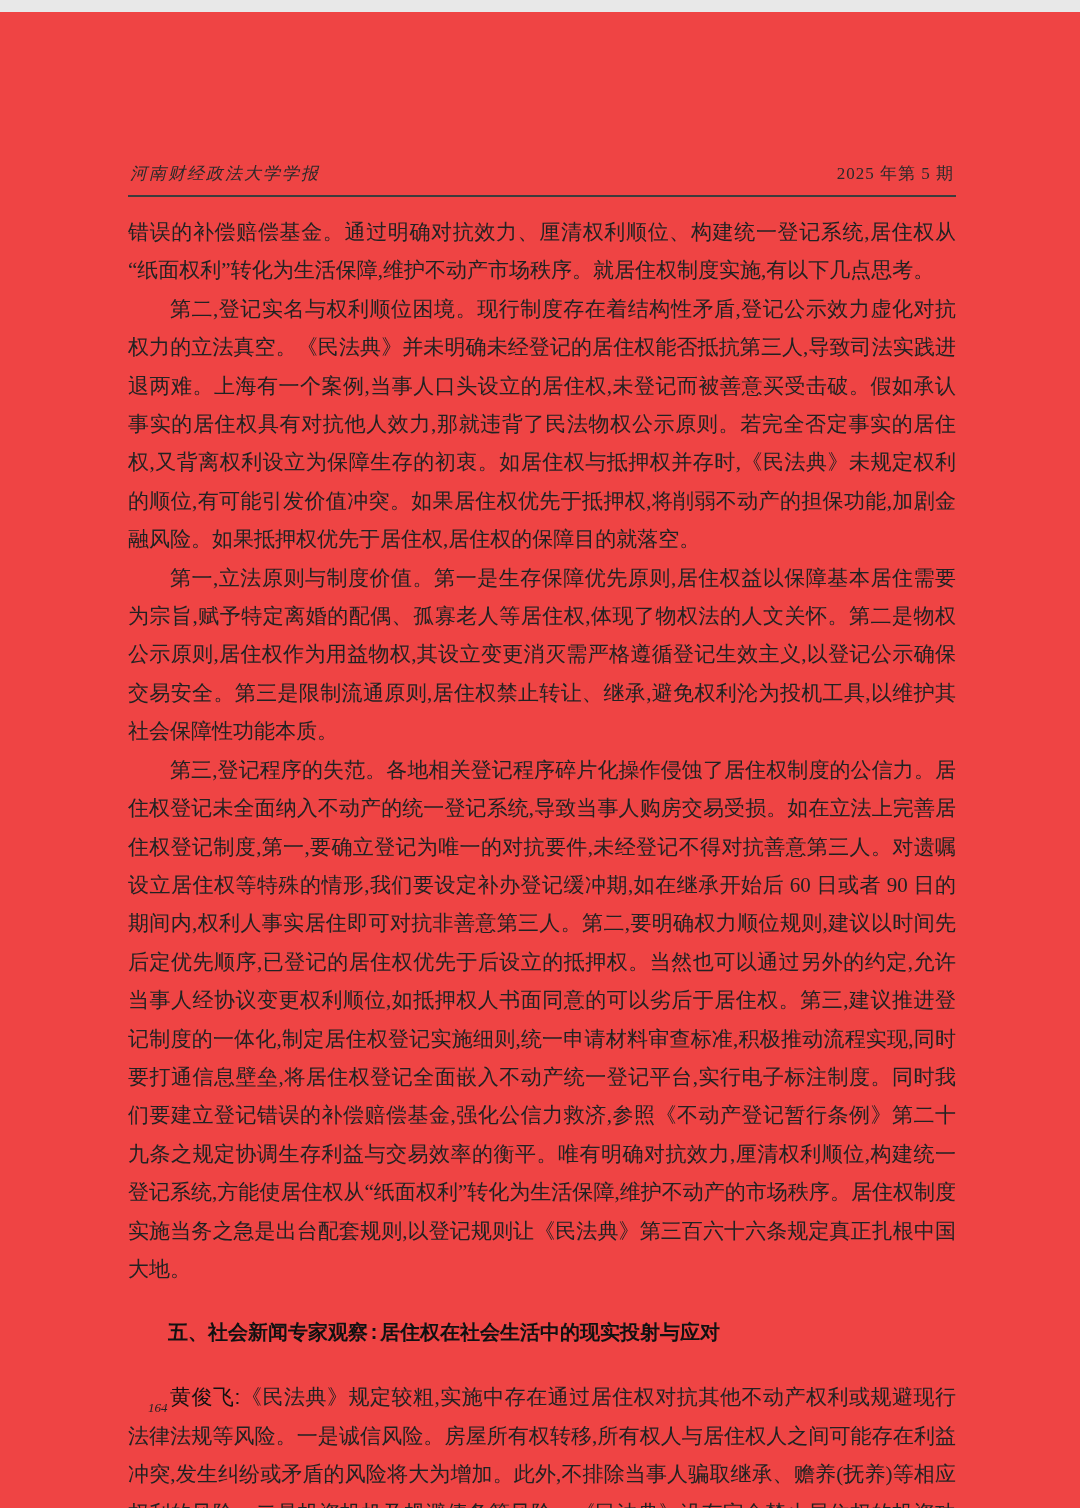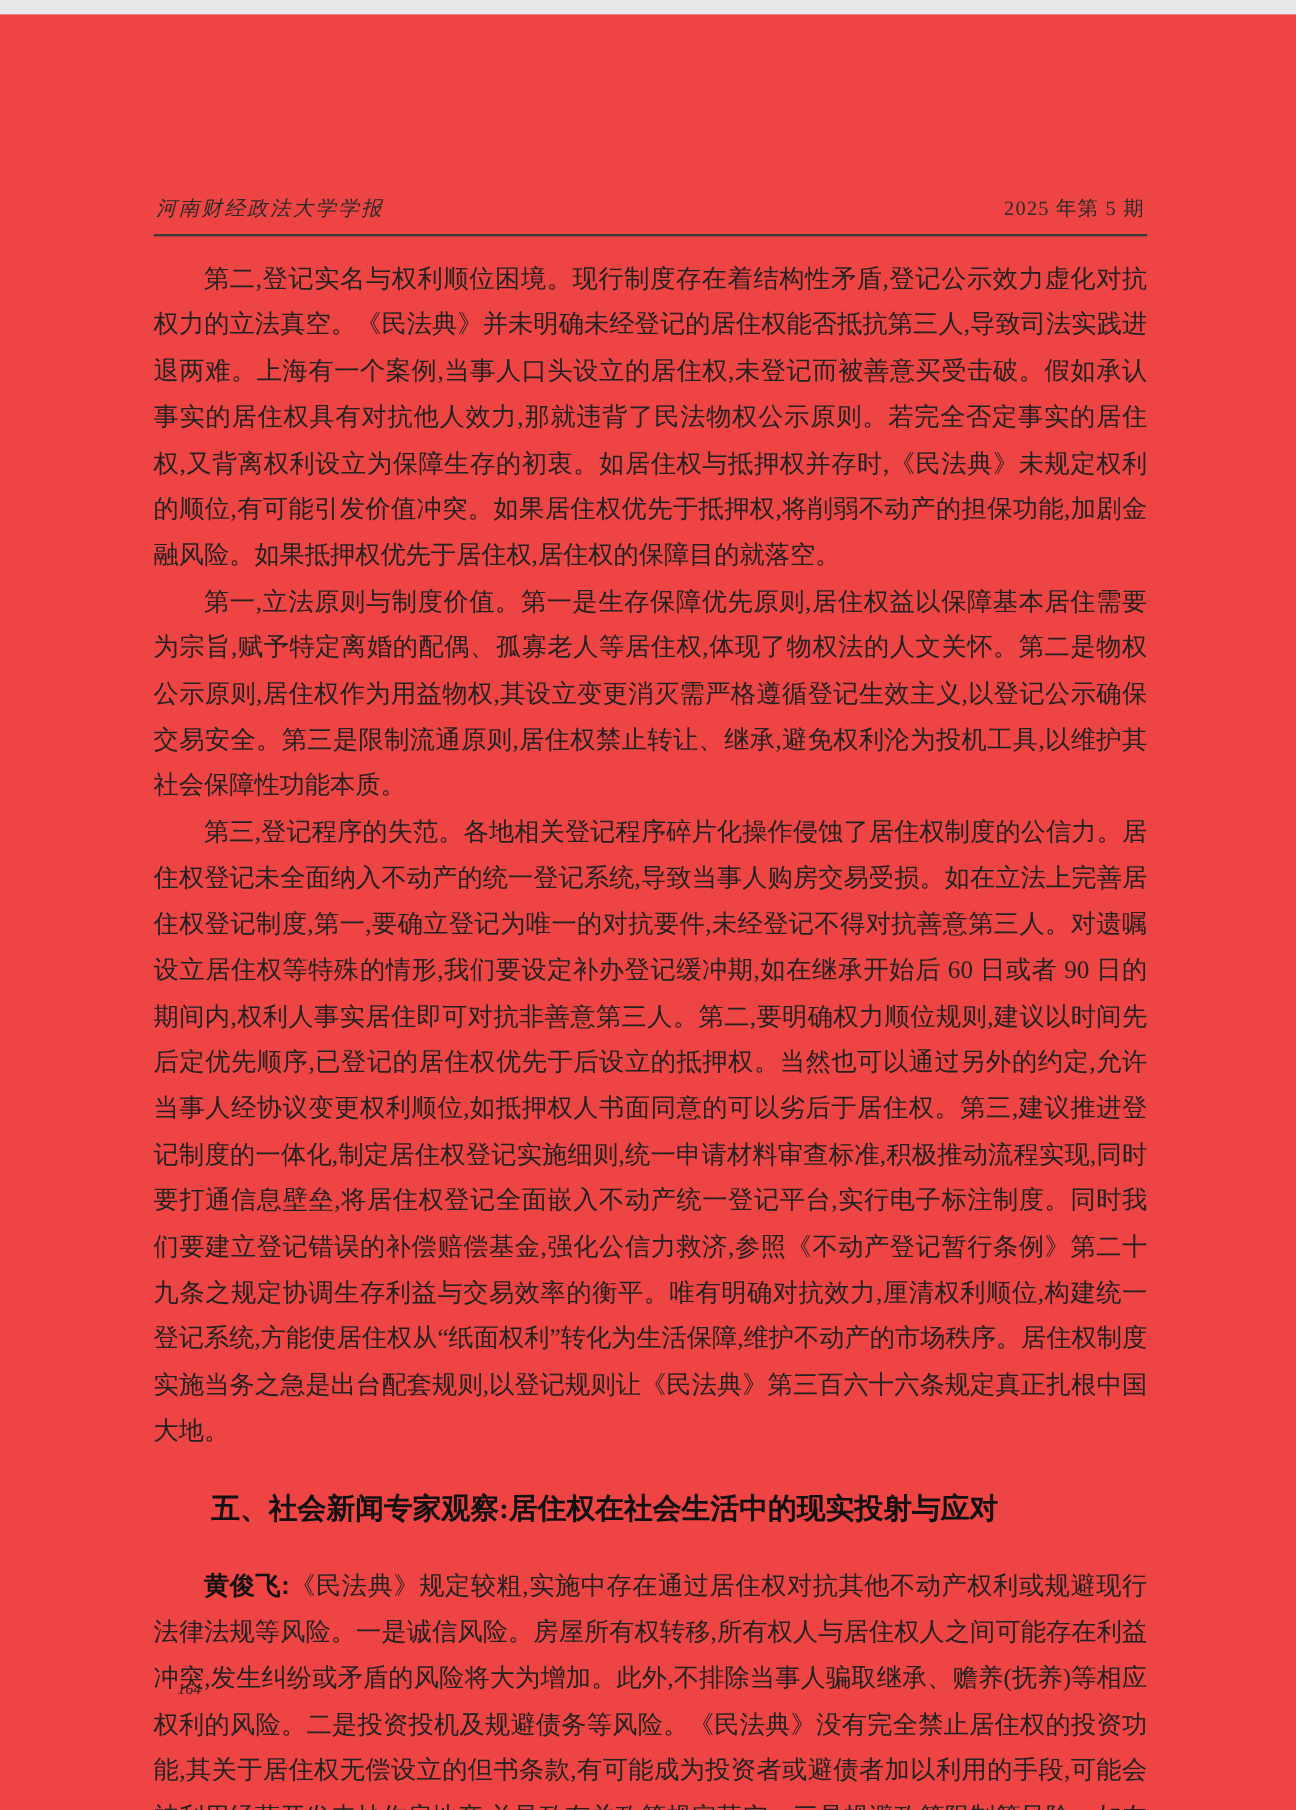--- a/index.html
+++ b/index.html
@@ -56,31 +56,31 @@
   }
   .article p {
     margin: 0;
     text-indent: 2em;
     word-break: break-all;
   }
   .article p.no-indent {
     text-indent: 0;
   }
   .section-heading {
-    font-family: Liberation Serif, serif;
+    font-family: Liberation Mono, monospace;
     font-weight: bold;
-    font-size: 24px;
+    font-size: 20px;
     line-height: 28px;
     margin: 32px 0 30px 0;
     text-indent: 2em;
     color: #111111;
   }
   .speaker-name {
     font-family: "Liberation Sans", "DejaVu Sans", sans-serif;
-    font-weight: bold;
+    font-weight: normal;
     color: #111111;
   }
   .page-number {
     position: absolute;
     left: 148px;
     top: 1388px;
     font-size: 13px;
     color: #222222;
     font-family: "Liberation Serif", "DejaVu Serif", serif;
     font-style: italic;
@@ -95,20 +95,21 @@
 
     <div class="running-head">
       <span class="journal-name">河南财经政法大学学报</span>
       <span class="issue-label">2025 年第 5 期</span>
     </div>
 
     <hr class="head-rule">
 
     <div class="article">
 
+      <p class="no-indent">错误的补偿赔偿基金。通过明确对抗效力、厘清权利顺位、构建统一登记系统,居住权从“纸面权利”转化为生活保障,维护不动产市场秩序。就居住权制度实施,有以下几点思考。</p>
 
       <p>第二,登记实名与权利顺位困境。现行制度存在着结构性矛盾,登记公示效力虚化对抗权力的立法真空。《民法典》并未明确未经登记的居住权能否抵抗第三人,导致司法实践进退两难。上海有一个案例,当事人口头设立的居住权,未登记而被善意买受击破。假如承认事实的居住权具有对抗他人效力,那就违背了民法物权公示原则。若完全否定事实的居住权,又背离权利设立为保障生存的初衷。如居住权与抵押权并存时,《民法典》未规定权利的顺位,有可能引发价值冲突。如果居住权优先于抵押权,将削弱不动产的担保功能,加剧金融风险。如果抵押权优先于居住权,居住权的保障目的就落空。</p>
 
       <p>第一,立法原则与制度价值。第一是生存保障优先原则,居住权益以保障基本居住需要为宗旨,赋予特定离婚的配偶、孤寡老人等居住权,体现了物权法的人文关怀。第二是物权公示原则,居住权作为用益物权,其设立变更消灭需严格遵循登记生效主义,以登记公示确保交易安全。第三是限制流通原则,居住权禁止转让、继承,避免权利沦为投机工具,以维护其社会保障性功能本质。</p>
 
       <p>第三,登记程序的失范。各地相关登记程序碎片化操作侵蚀了居住权制度的公信力。居住权登记未全面纳入不动产的统一登记系统,导致当事人购房交易受损。如在立法上完善居住权登记制度,第一,要确立登记为唯一的对抗要件,未经登记不得对抗善意第三人。对遗嘱设立居住权等特殊的情形,我们要设定补办登记缓冲期,如在继承开始后 60 日或者 90 日的期间内,权利人事实居住即可对抗非善意第三人。第二,要明确权力顺位规则,建议以时间先后定优先顺序,已登记的居住权优先于后设立的抵押权。当然也可以通过另外的约定,允许当事人经协议变更权利顺位,如抵押权人书面同意的可以劣后于居住权。第三,建议推进登记制度的一体化,制定居住权登记实施细则,统一申请材料审查标准,积极推动流程实现,同时要打通信息壁垒,将居住权登记全面嵌入不动产统一登记平台,实行电子标注制度。同时我们要建立登记错误的补偿赔偿基金,强化公信力救济,参照《不动产登记暂行条例》第二十九条之规定协调生存利益与交易效率的衡平。唯有明确对抗效力,厘清权利顺位,构建统一登记系统,方能使居住权从“纸面权利”转化为生活保障,维护不动产的市场秩序。居住权制度实施当务之急是出台配套规则,以登记规则让《民法典》第三百六十六条规定真正扎根中国大地。</p>
 
       <h2 class="section-heading">五、社会新闻专家观察:居住权在社会生活中的现实投射与应对</h2>
 
       <p><span class="speaker-name">黄俊飞:</span><span>《民法典》规定较粗,实施中存在通过居住权对抗其他不动产权利或规避现行法律法规等风险。一是诚信风险。房屋所有权转移,所有权人与居住权人之间可能存在利益冲突,发生纠纷或矛盾的风险将大为增加。此外,不排除当事人骗取继承、赡养(抚养)等相应权利的风险。二是投资投机及规避债务等风险。《民法典》没有完全禁止居住权的投资功能,其关于居住权无偿设立的但书条款,有可能成为投资者或避债者加以利用的手段,可能会被利用经营开发来炒作房地产,并导致有关政策规定落空。三是规避政策限制等风险。如在保障性住房上设立永久居住权,规避保障资质审查政策;在住宅上为多人设立居住权,规避“群租”房限制政策;违法在非住宅用地上设立居住权等。</span></p>

